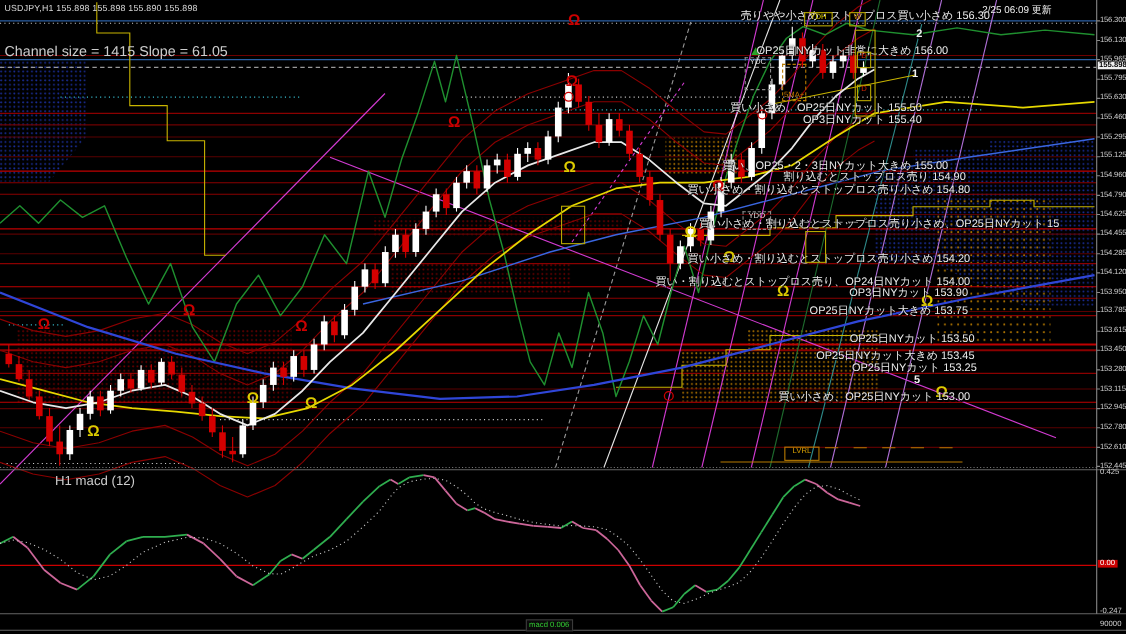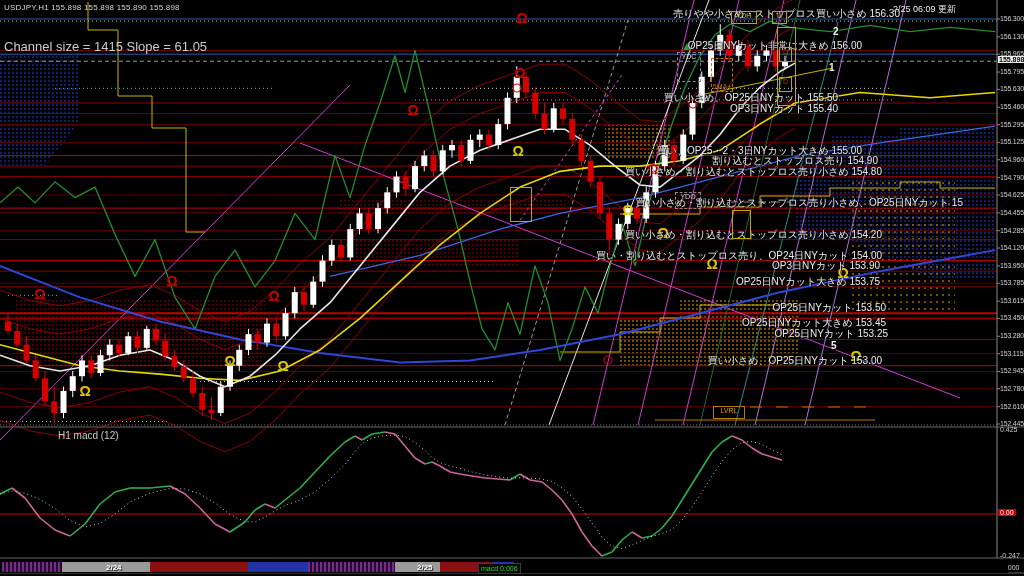--- a/index.html
+++ b/index.html
@@ -4,21 +4,21 @@
 <style>
   html,body{margin:0;padding:0;background:#000;}
   #app{position:relative;width:1024px;height:576px;background:#000;overflow:hidden;
        font-family:"Liberation Sans",sans-serif;}
   svg text{font-family:"Liberation Sans",sans-serif;}
   .abs{position:absolute;}
   #symbol-info{left:4px;top:3px;font-size:8px;color:#d8d8d8;letter-spacing:.2px;}
   #update-label{right:68px;top:3px;font-size:9px;color:#f0f0f0;font-weight:normal;}
   #channel-info{left:4px;top:39px;font-size:13px;color:#cccccc;}
   #watermark{left:30px;top:40px;font-size:46px;color:#f5f5f5;letter-spacing:1px;}
-  #macd-label{left:16px;top:430px;font-size:10px;color:#cccccc;padding-left:42px;}
+  #macd-label{left:8px;top:430px;font-size:12px;color:#cccccc;padding-left:42px;}
   .annotation{position:absolute;font-size:10px;color:#ececec;white-space:nowrap;
               text-shadow:1px 1px 0 #000,0 0 2px #000;}
   .tick-label{position:absolute;left:1000px;width:24px;font-size:7px;color:#d0d0d0;
               letter-spacing:-0.2px;white-space:nowrap;}
   .tick-current{position:absolute;left:998px;background:#f0f0f0;color:#000;font-size:7px;
               font-weight:bold;padding:0 1px;white-space:nowrap;}
   .macd-scale{position:absolute;left:1000px;font-size:7px;color:#d0d0d0;white-space:nowrap;}
   .macd-zero{position:absolute;left:998px;background:#cc0000;color:#fff;font-size:7px;
               padding:0 2px;white-space:nowrap;}
   .trend-num{position:absolute;font-size:10px;font-weight:bold;color:#f2f2f2;
@@ -500,30 +500,14 @@
       <div class="macd-scale" style="top: 552px;">-0.247</div>
       <div class="macd-scale" style="top: 564px;">90000</div>
       <div class="macd-zero" style="top: 509px;">0.00</div>
     </div>
   <div id="trend-label-layer">
       <div class="trend-num" style="left: 833px; top: 26px;">2</div>
       <div class="trend-num" style="left: 829px; top: 62px;">1</div>
       <div class="trend-num" style="left: 831px; top: 340px;">5</div>
     </div>
 
-  <div class="timeline">
-    <div id="tl-segments">
-        <div class="tl-seg session-purple" style="left: 2px; width: 60px;"></div>
-        <div class="tl-seg session-gray" style="left: 62px; width: 88px;"></div>
-        <div class="tl-seg session-red" style="left: 150px; width: 98px;"></div>
-        <div class="tl-seg session-blue" style="left: 248px; width: 60px;"></div>
-        <div class="tl-seg session-purple" style="left: 308px; width: 87px;"></div>
-        <div class="tl-seg session-gray" style="left: 395px; width: 45px;"></div>
-        <div class="tl-seg session-red" style="left: 440px; width: 52px;"></div>
-        <div class="tl-seg session-blue" style="left: 492px; width: 22px;"></div>
-      </div>
-    <div id="tl-labels">
-        <div class="tl-label" style="left: 106px;">2/24</div>
-        <div class="tl-label" style="left: 417px;">2/25</div>
-      </div>
-  </div>
   <div id="status-box" style="left: 478px;">macd 0.006</div>
 </div>
 
 </body></html>

